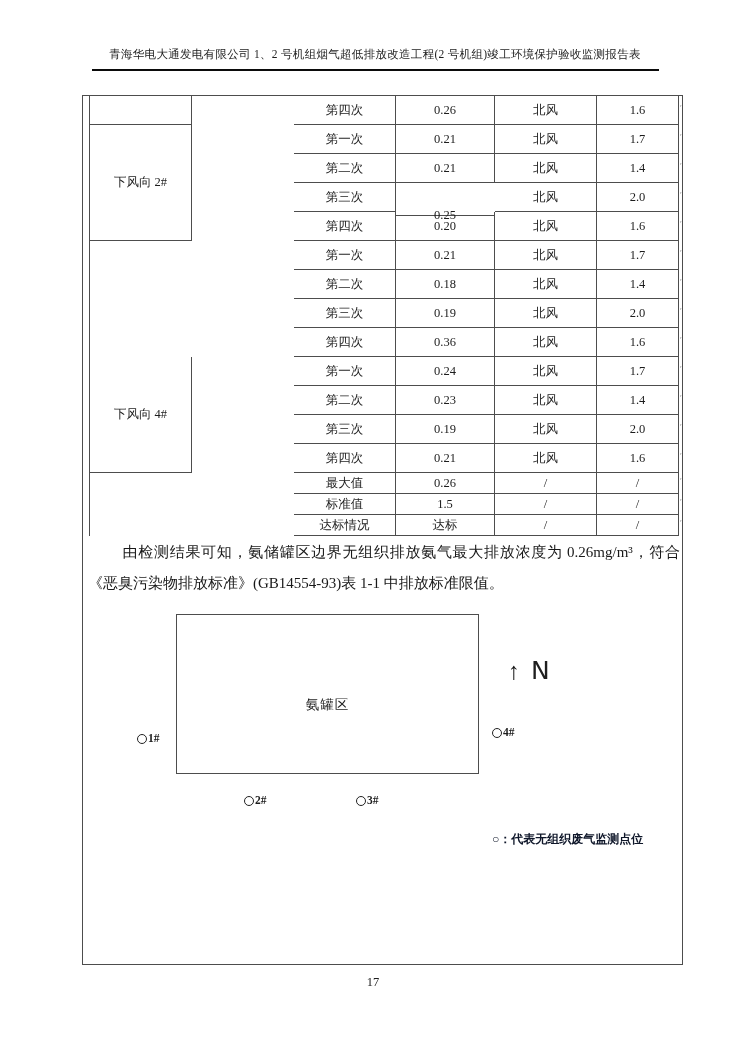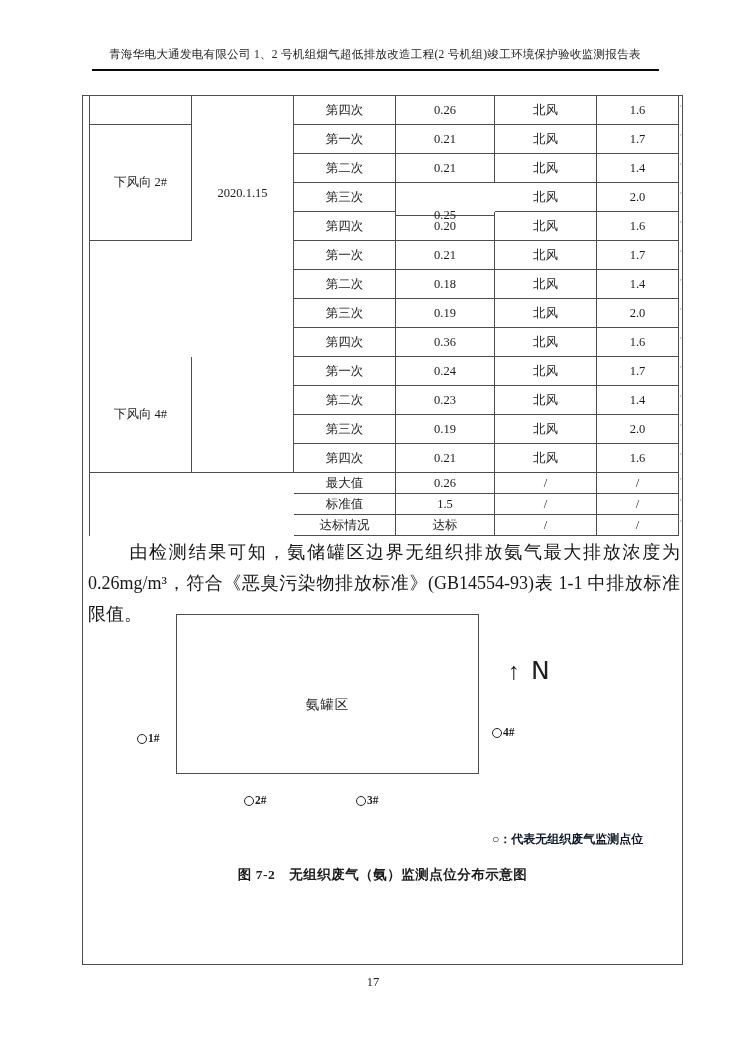--- a/index.html
+++ b/index.html
@@ -21,21 +21,21 @@
     border-top:1px solid #4d4d4d;border-left:1px solid #4d4d4d;}
   .cell{display:flex;align-items:center;justify-content:center;box-sizing:border-box;
     border-right:1px solid #4d4d4d;border-bottom:1px solid #4d4d4d;
     font-size:12.5px;line-height:17px;white-space:nowrap;}
   .cell.date-cell{align-items:flex-start;padding-top:89px;}
   .row-tick{position:absolute;left:680px;width:4px;height:8px;font-size:8px;
     line-height:8px;color:#8a8a8a;}
   .row-tick::after{content:"\02B9";}
   
   .body-paragraph{position:absolute;left:88px;top:537px;width:592px;
-    font-size:18px;line-height:31px;text-indent:2.3em;text-align:justify;color:#181818;}
+    font-size:15px;line-height:31px;text-indent:2.3em;text-align:justify;color:#181818;}
   
   .tank-rect{position:absolute;left:176px;top:614px;width:303px;height:160px;
     border:1px solid #4d4d4d;box-sizing:border-box;display:flex;align-items:center;justify-content:center;}
   .tank-label{font-size:13.5px;letter-spacing:1px;margin-top:22px;}
   .north{position:absolute;left:508px;top:656px;display:flex;align-items:center;gap:11px;}
   .north-arrow{font-size:24px;line-height:30px;color:#111;}
   .north-n{font-family:"DejaVu Sans","Liberation Sans",sans-serif;font-size:25px;
     line-height:30px;color:#1e1e1e;}
   .point{position:absolute;display:flex;align-items:center;gap:1px;
     font-size:11.5px;font-weight:700;line-height:15px;}
@@ -106,21 +106,20 @@
       <div class="cell" style="grid-area: 11 / 5 / span 1 / span 1;">北风</div>
       <div class="cell" style="grid-area: 11 / 6 / span 1 / span 1;">1.4</div>
       <div class="cell" style="grid-area: 12 / 3 / span 1 / span 1;">第三次</div>
       <div class="cell" style="grid-area: 12 / 4 / span 1 / span 1;">0.19</div>
       <div class="cell" style="grid-area: 12 / 5 / span 1 / span 1;">北风</div>
       <div class="cell" style="grid-area: 12 / 6 / span 1 / span 1;">2.0</div>
       <div class="cell" style="grid-area: 13 / 3 / span 1 / span 1;">第四次</div>
       <div class="cell" style="grid-area: 13 / 4 / span 1 / span 1;">0.21</div>
       <div class="cell" style="grid-area: 13 / 5 / span 1 / span 1;">北风</div>
       <div class="cell" style="grid-area: 13 / 6 / span 1 / span 1;">1.6</div>
-      <div class="cell date-cell" style="grid-area: 1 / 2 / span 13 / span 1;">2020.1.15</div>
       <div class="cell" style="grid-area: 14 / 3 / span 1 / span 1;">最大值</div>
       <div class="cell" style="grid-area: 14 / 4 / span 1 / span 1;">0.26</div>
       <div class="cell" style="grid-area: 14 / 5 / span 1 / span 1;">/</div>
       <div class="cell" style="grid-area: 14 / 6 / span 1 / span 1;">/</div>
       <div class="cell" style="grid-area: 15 / 3 / span 1 / span 1;">标准值</div>
       <div class="cell" style="grid-area: 15 / 4 / span 1 / span 1;">1.5</div>
       <div class="cell" style="grid-area: 15 / 5 / span 1 / span 1;">/</div>
       <div class="cell" style="grid-area: 15 / 6 / span 1 / span 1;">/</div>
       <div class="cell" style="grid-area: 16 / 3 / span 1 / span 1;">达标情况</div>
       <div class="cell" style="grid-area: 16 / 4 / span 1 / span 1;">达标</div>
@@ -136,21 +135,20 @@
 
   <div class="north">
     <span class="north-arrow">↑</span>
     <span class="north-n">N</span>
   </div>
 
   <div id="points-layer"></div>
 
   <div class="legend">○：代表无组织废气监测点位</div>
 
-  <div class="figure-caption">图 7-2　无组织废气（氨）监测点位分布示意图</div>
 
   <div class="page-number">17</div>
 
 <div class="row-tick" style="top: 105px;"></div>
     <div class="row-tick" style="top: 134px;"></div>
     <div class="row-tick" style="top: 163px;"></div>
     <div class="row-tick" style="top: 192px;"></div>
     <div class="row-tick" style="top: 221px;"></div>
     <div class="row-tick" style="top: 250px;"></div>
     <div class="row-tick" style="top: 279px;"></div>

